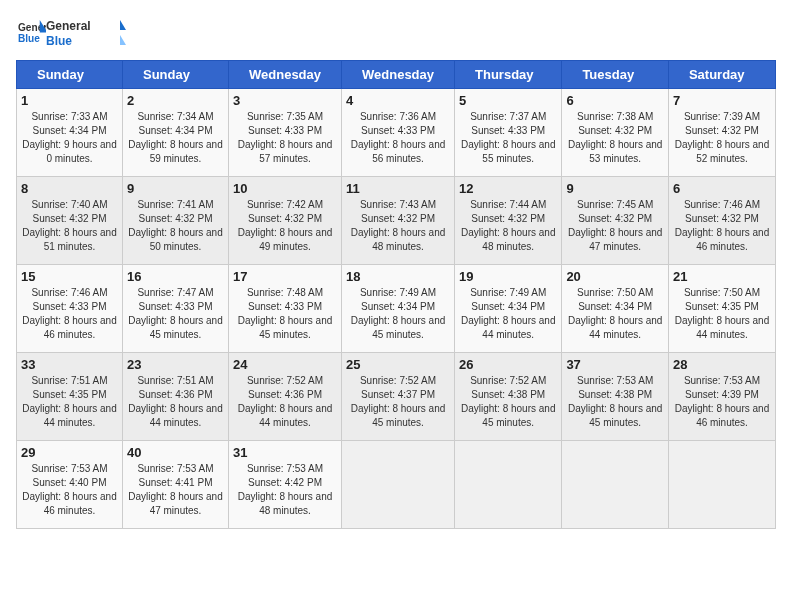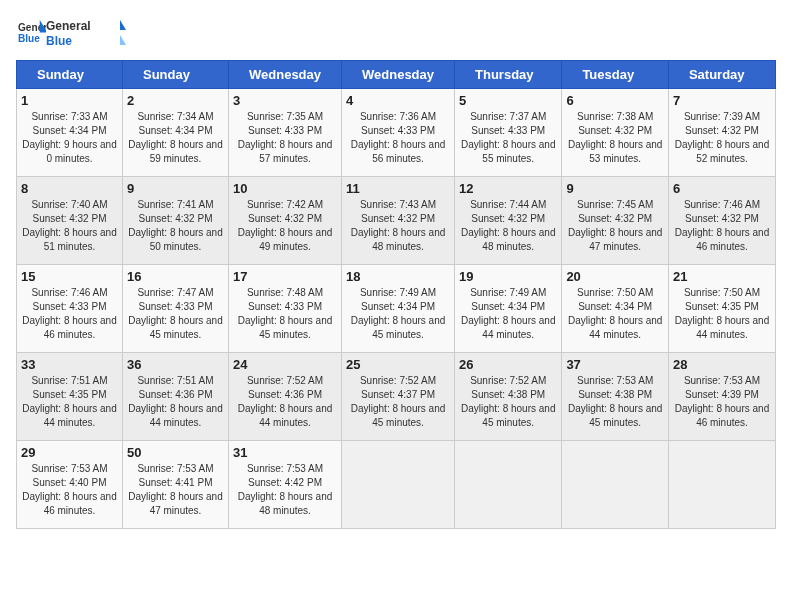--- a/index.html
+++ b/index.html
@@ -198,21 +198,21 @@
           <span class="day-num">21</span>
           <div class="day-info">Sunrise: 7:50 AM<br>Sunset: 4:35 PM<br>Daylight: 8 hours and 44 minutes.</div>
         </td>
       </tr>
       <tr>
         <td>
           <span class="day-num">33</span>
           <div class="day-info">Sunrise: 7:51 AM<br>Sunset: 4:35 PM<br>Daylight: 8 hours and 44 minutes.</div>
         </td>
         <td>
-          <span class="day-num">36</span>
+          <span class="day-num">23</span>
           <div class="day-info">Sunrise: 7:51 AM<br>Sunset: 4:36 PM<br>Daylight: 8 hours and 44 minutes.</div>
         </td>
         <td>
           <span class="day-num">24</span>
           <div class="day-info">Sunrise: 7:52 AM<br>Sunset: 4:36 PM<br>Daylight: 8 hours and 44 minutes.</div>
         </td>
         <td>
           <span class="day-num">25</span>
           <div class="day-info">Sunrise: 7:52 AM<br>Sunset: 4:37 PM<br>Daylight: 8 hours and 45 minutes.</div>
         </td>
@@ -228,21 +228,21 @@
           <span class="day-num">28</span>
           <div class="day-info">Sunrise: 7:53 AM<br>Sunset: 4:39 PM<br>Daylight: 8 hours and 46 minutes.</div>
         </td>
       </tr>
       <tr>
         <td>
           <span class="day-num">29</span>
           <div class="day-info">Sunrise: 7:53 AM<br>Sunset: 4:40 PM<br>Daylight: 8 hours and 46 minutes.</div>
         </td>
         <td>
-          <span class="day-num">50</span>
+          <span class="day-num">40</span>
           <div class="day-info">Sunrise: 7:53 AM<br>Sunset: 4:41 PM<br>Daylight: 8 hours and 47 minutes.</div>
         </td>
         <td>
           <span class="day-num">31</span>
           <div class="day-info">Sunrise: 7:53 AM<br>Sunset: 4:42 PM<br>Daylight: 8 hours and 48 minutes.</div>
         </td>
         <td class="empty-cell"></td>
         <td class="empty-cell"></td>
         <td class="empty-cell"></td>
         <td class="empty-cell"></td>

